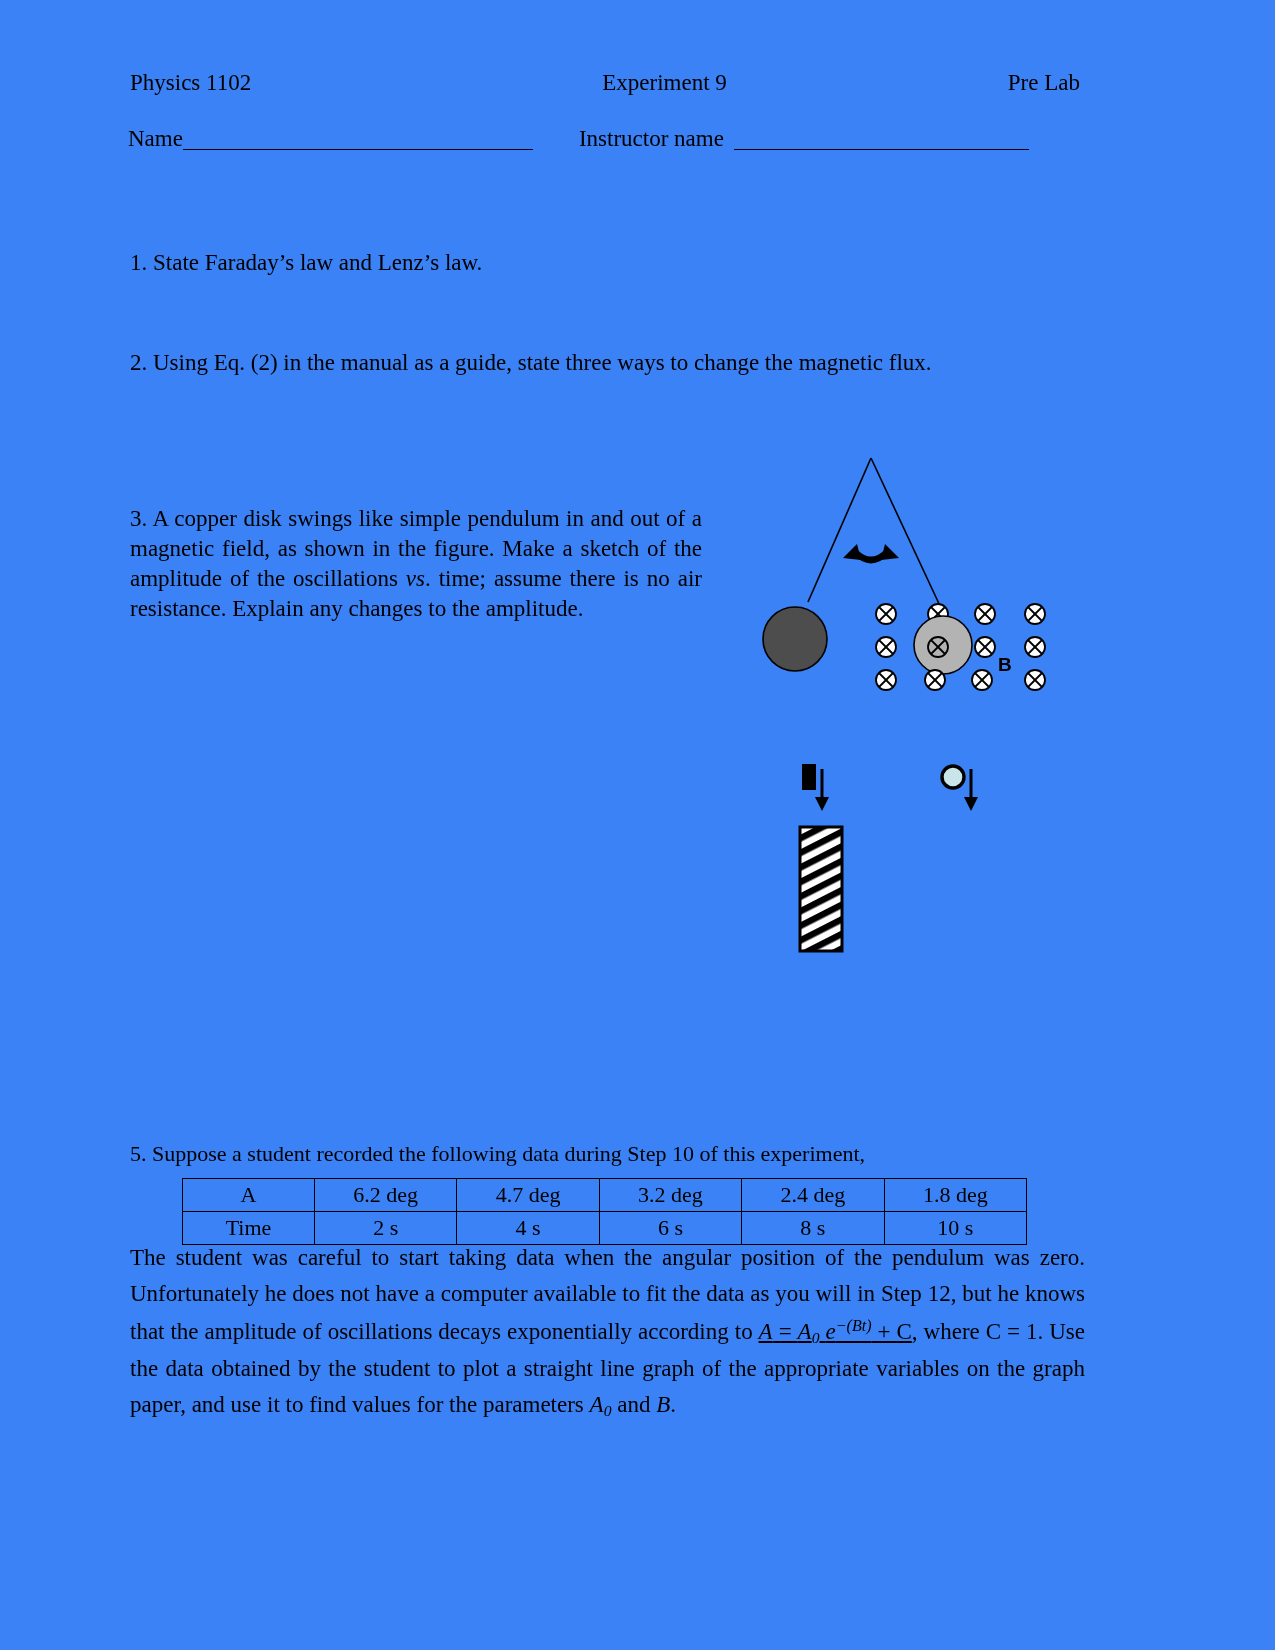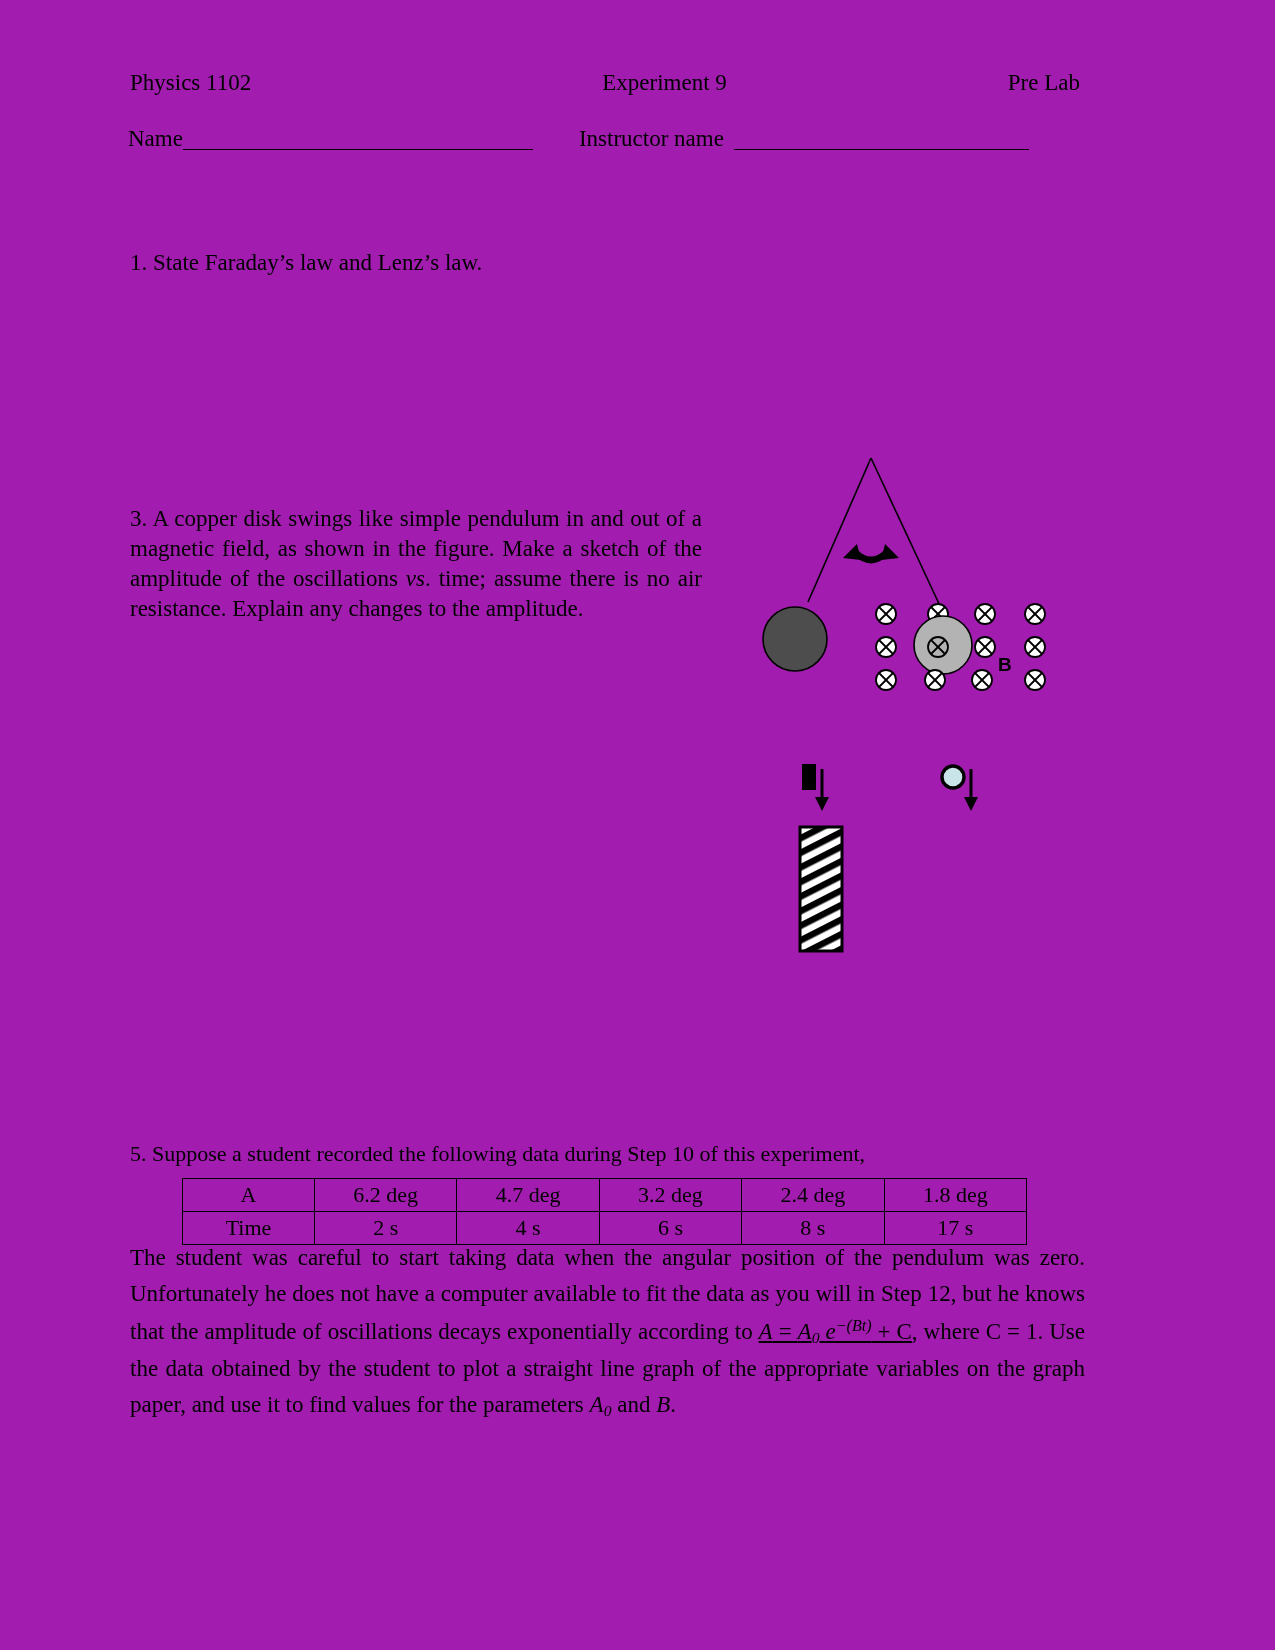--- a/index.html
+++ b/index.html
@@ -8,21 +8,21 @@
     background: #ffffff;
   }
   body {
     font-family: "Liberation Serif", "DejaVu Serif", serif;
     color: #000000;
   }
   .page {
     position: relative;
     width: 1275px;
     height: 1650px;
-    background: #a21caf;
+    background: #3b82f6;
     overflow: hidden;
   }
 
   
   .header-row {
     position: absolute;
     left: 130px;
     top: 70px;
     width: 950px;
     display: flex;
@@ -131,20 +131,23 @@
   </div>
 
   <div class="name-row">
     <span>Name</span><span class="rule rule-name"></span><span class="gap-lg"></span><span>Instructor name</span><span class="gap-sm"></span><span class="rule rule-instr"></span>
   </div>
 
   <div class="q" id="q1">
     <span>1. State Faraday’s law and Lenz’s law.</span>
   </div>
 
+  <div class="q" id="q2">
+    <span>2. Using Eq. (2) in the manual as a guide, state three ways to change the magnetic flux.</span>
+  </div>
 
   <div class="q q-justify" id="q3">
     <span>3. A copper disk swings like simple pendulum in and out of a magnetic field, as shown in the figure. Make a sketch of the amplitude of the oscillations </span><span class="ital">vs</span><span>. time; assume there is no air resistance. Explain any changes to the amplitude.</span>
   </div>
 
   <div id="fig-pendulum">
     <svg width="320" height="245" viewBox="0 0 320 245" xmlns="http://www.w3.org/2000/svg">
 
       <g stroke="#000" stroke-width="1.6" fill="none">
         <line x1="126" y1="10" x2="63" y2="154"></line>
@@ -274,21 +277,21 @@
         <td>3.2 deg</td>
         <td>2.4 deg</td>
         <td>1.8 deg</td>
       </tr>
       <tr>
         <td class="label-cell">Time</td>
         <td>2 s</td>
         <td>4 s</td>
         <td>6 s</td>
         <td>8 s</td>
-        <td>17 s</td>
+        <td>10 s</td>
       </tr>
     </tbody>
   </table>
 
   <div id="closing">
     <span>The student was careful to start taking data when the angular position of the pendulum was zero. Unfortunately he does not have a computer available to fit the data as you will in Step 12, but he knows that the amplitude of oscillations decays exponentially according to </span><span class="nowrapm"><span class="math">A</span><span class="math-up"> = </span><span class="math">A</span><sub class="m">0</sub>&nbsp;<span class="math">e</span><sup class="m">−(Bt)</sup><span class="math-up"> + C</span></span><span>, where C = 1. Use the data obtained by the student to plot a straight line graph of the appropriate variables on the graph paper, and use it to find values for the parameters </span><span class="math">A</span><sub class="m">0</sub><span> and </span><span class="math">B</span><span>.</span>
   </div>
 
 </div>
 

